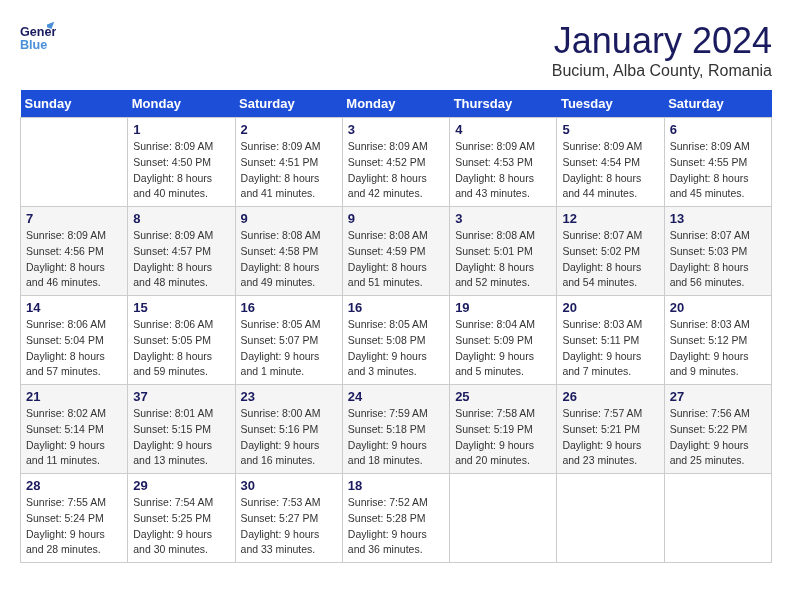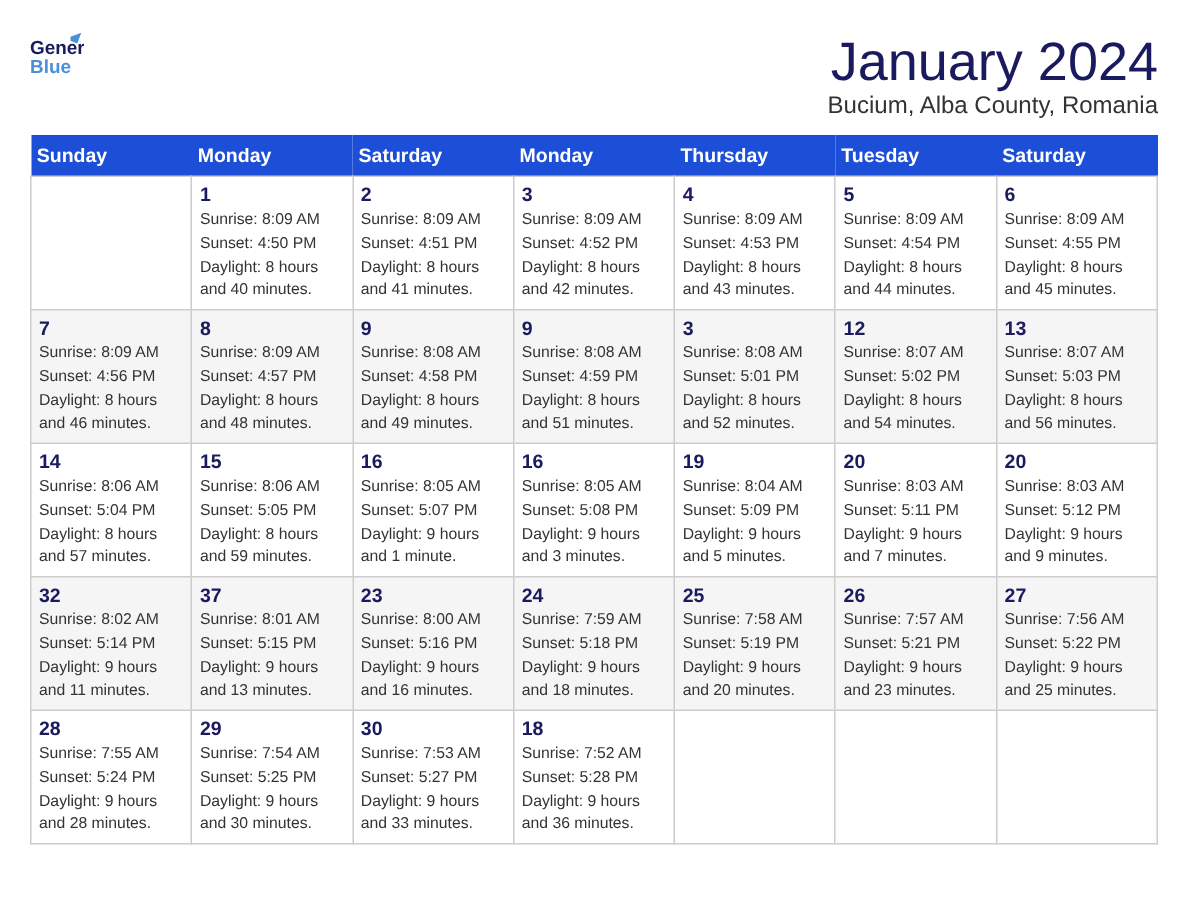--- a/index.html
+++ b/index.html
@@ -231,21 +231,21 @@
           </td>
           <td>
             <span class="day-num">20</span>
           <div class="day-info">
             Sunrise: 8:03 AM<br>Sunset: 5:12 PM<br>Daylight: 9 hours and 9 minutes.
           </div>
           </td>
         </tr>
         <tr>
           <td>
-            <span class="day-num">32</span>
+            <span class="day-num">21</span>
           <div class="day-info">
             Sunrise: 8:02 AM<br>Sunset: 5:14 PM<br>Daylight: 9 hours and 11 minutes.
           </div>
           </td>
           <td>
             <span class="day-num">37</span>
           <div class="day-info">
             Sunrise: 8:01 AM<br>Sunset: 5:15 PM<br>Daylight: 9 hours and 13 minutes.
           </div>
           </td>

